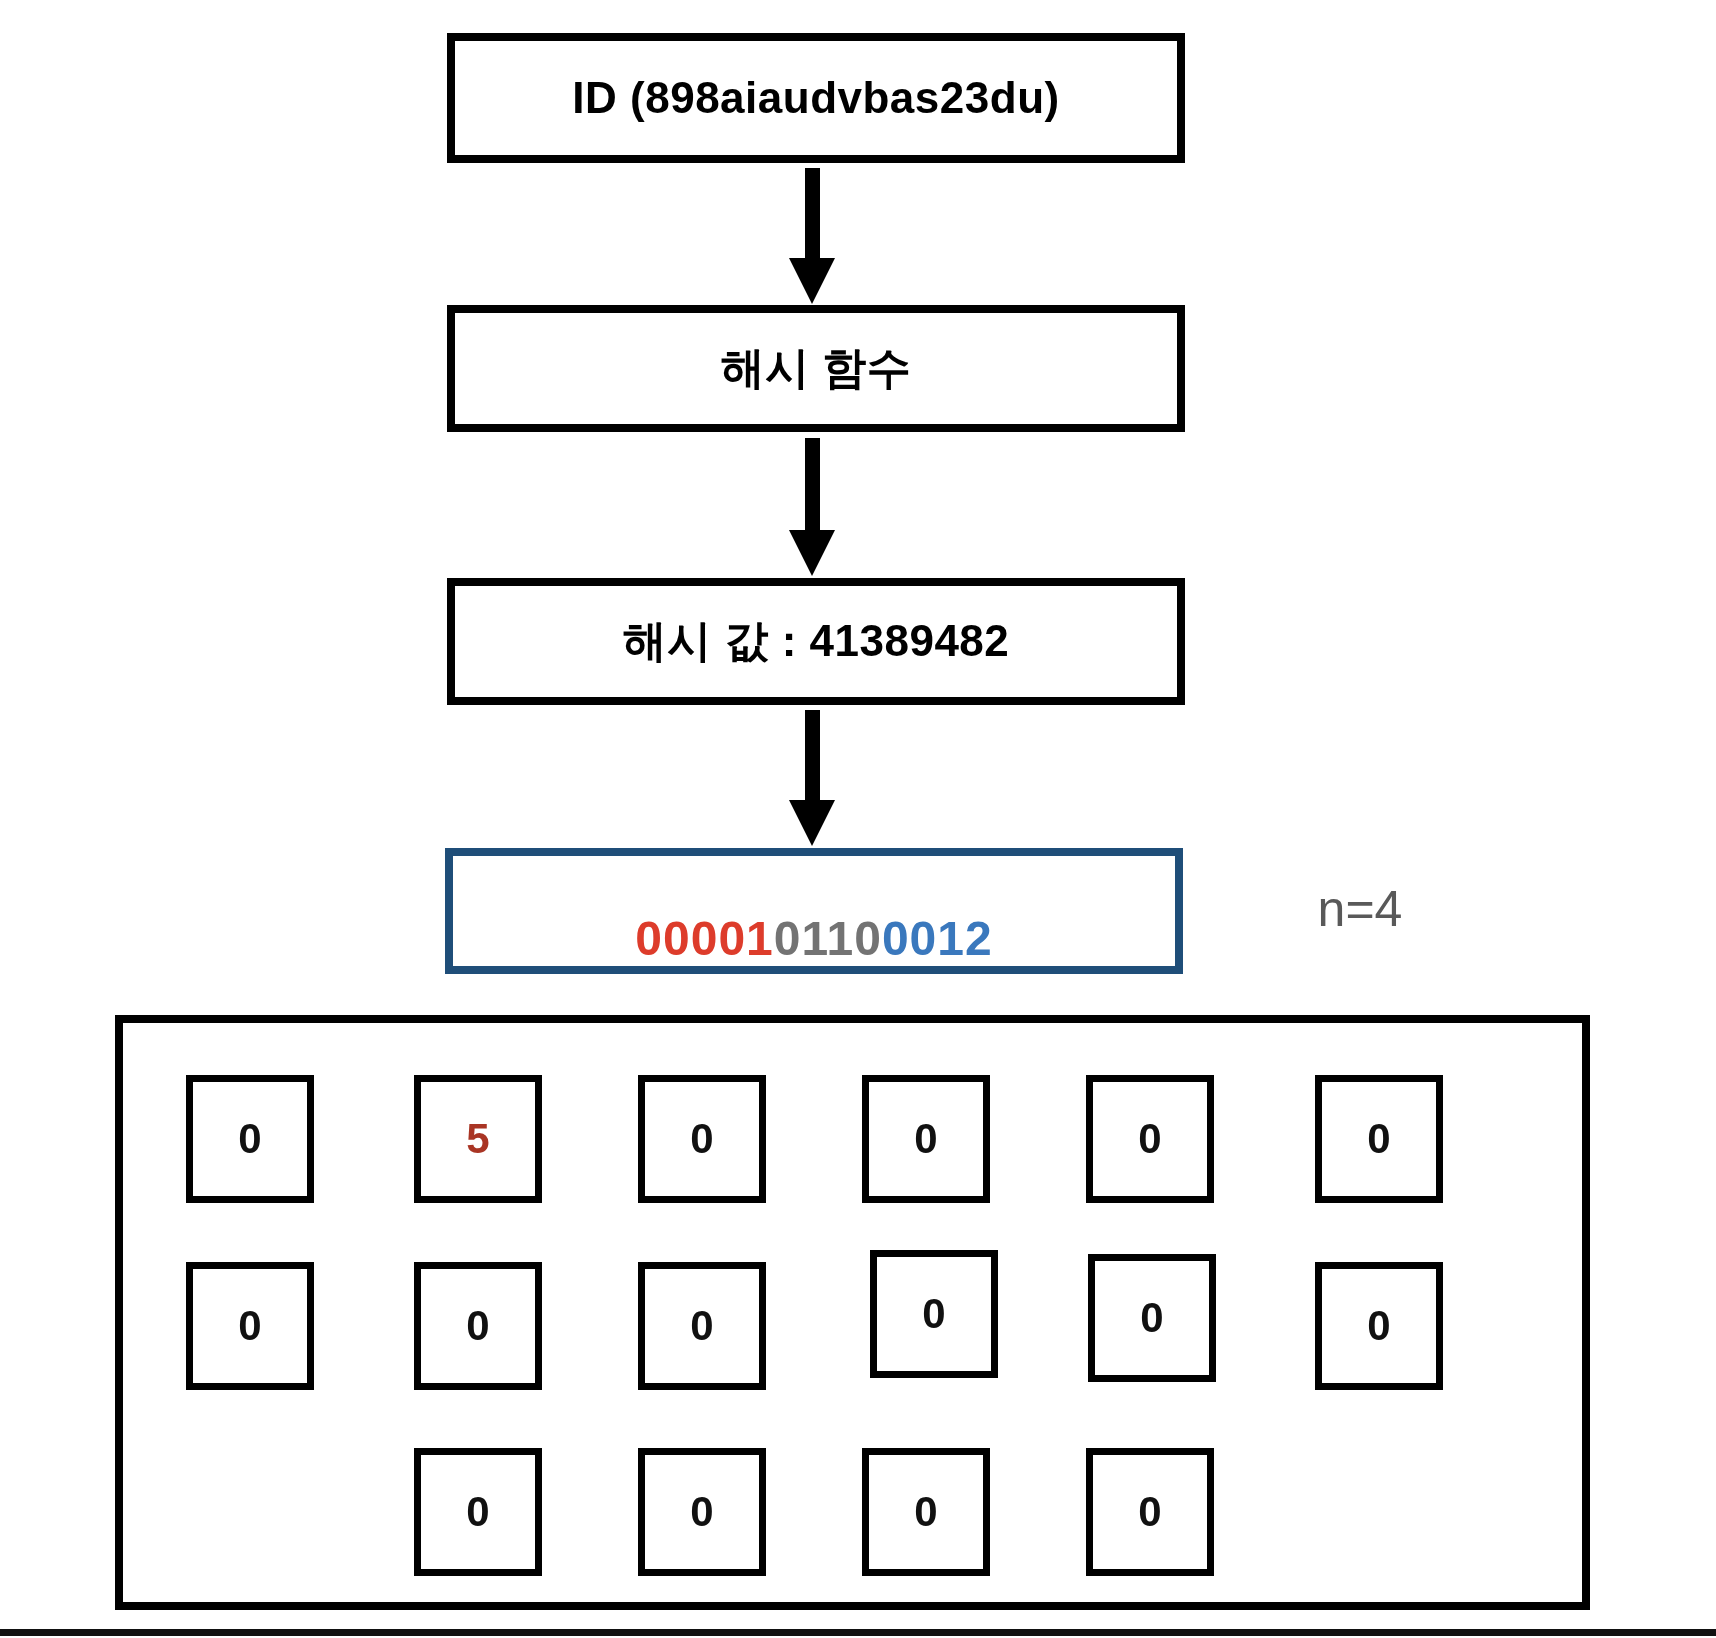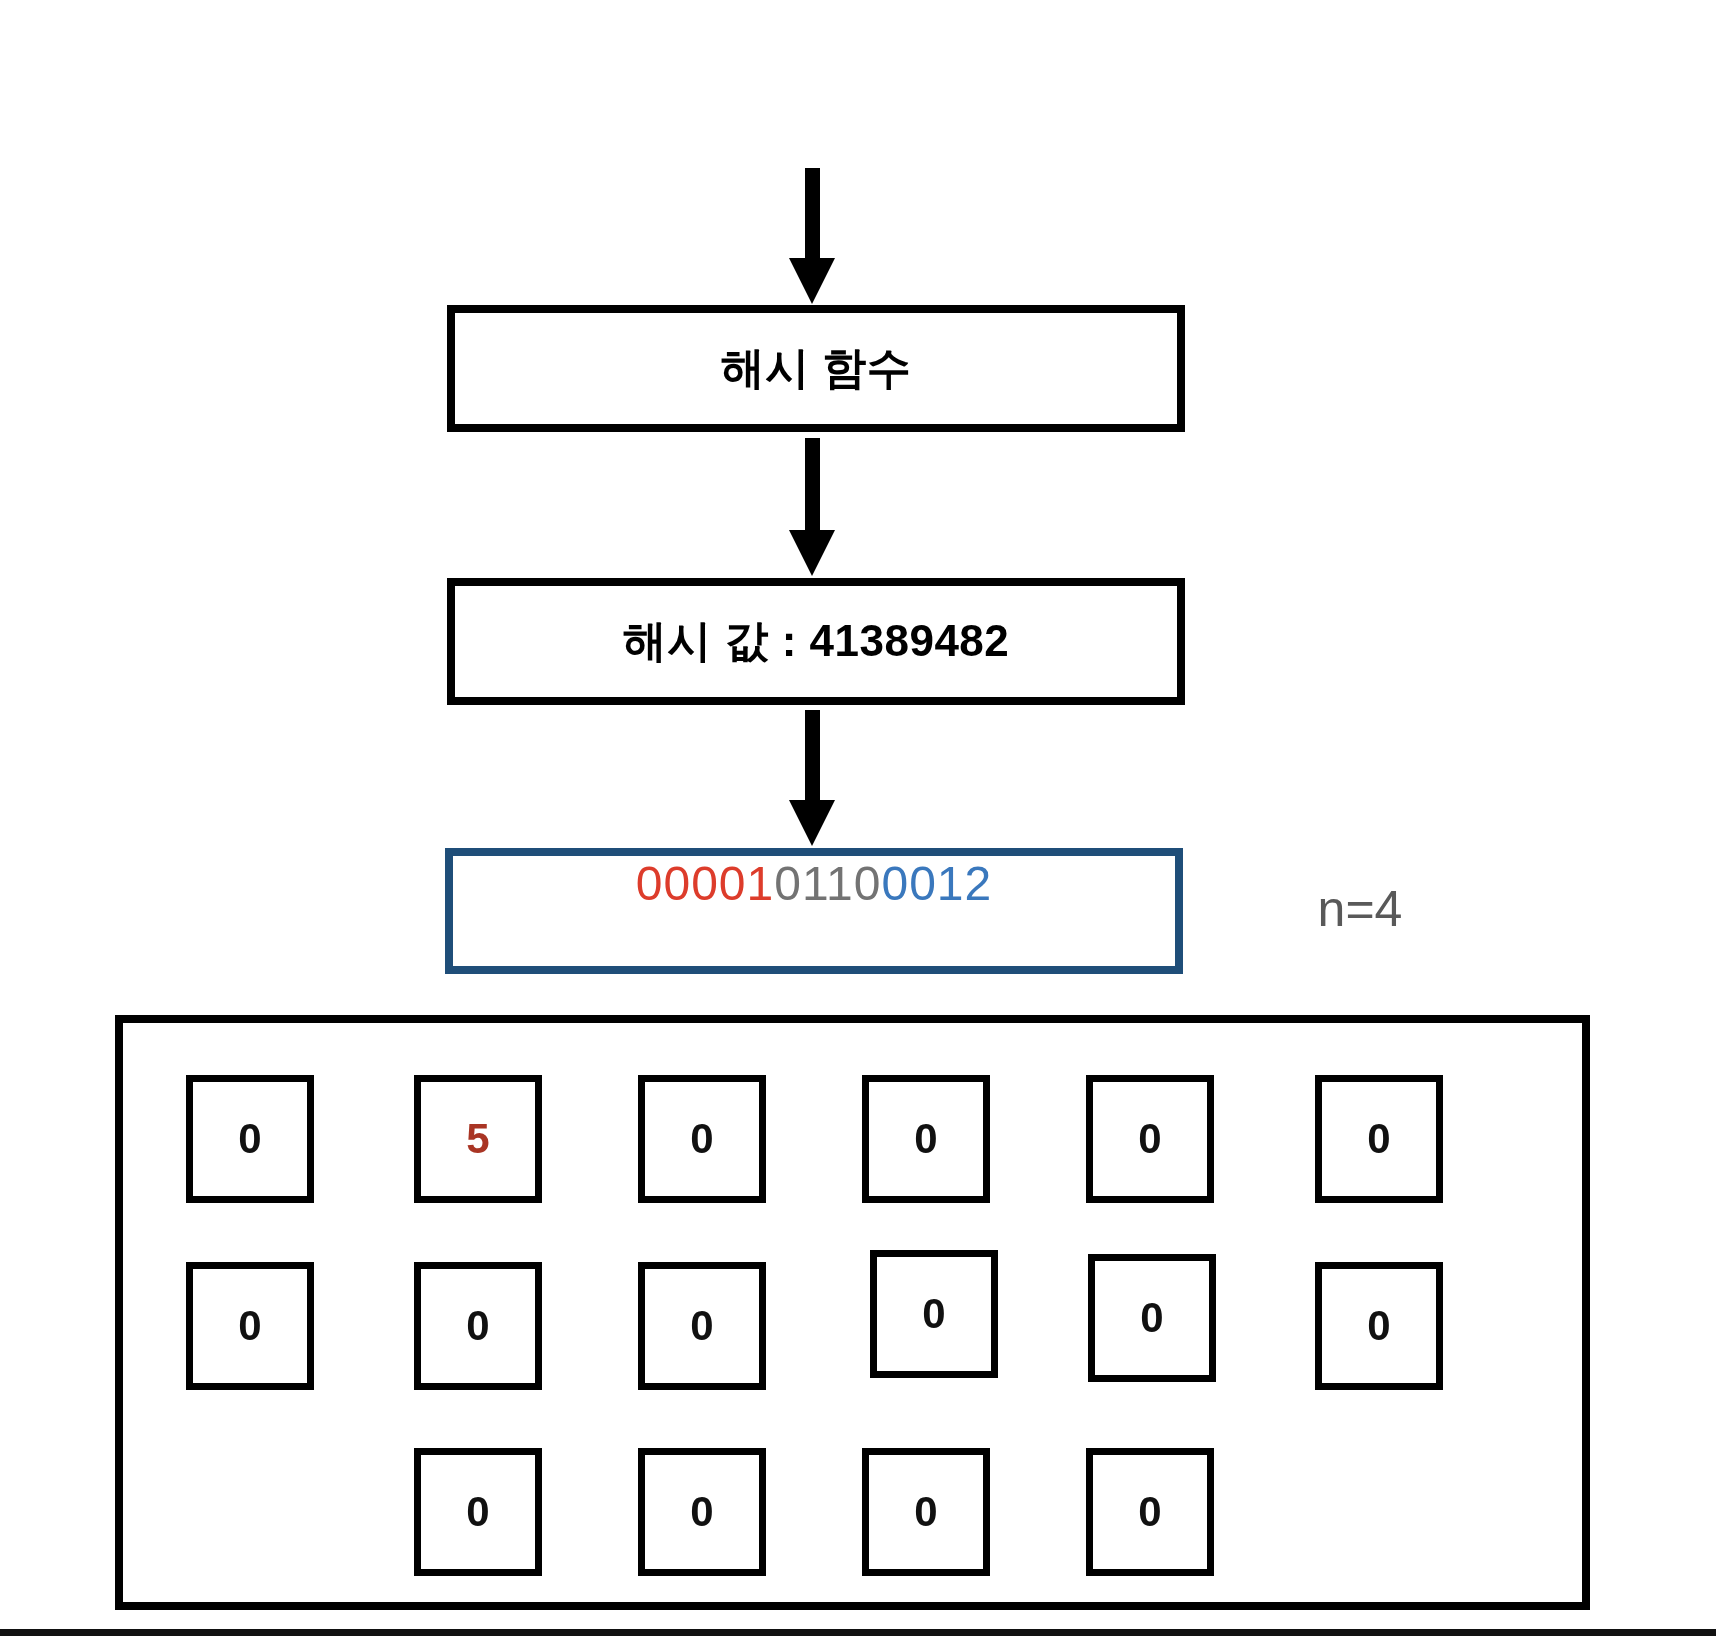--- a/index.html
+++ b/index.html
@@ -59,24 +59,24 @@
   
   .binary-box {
     position: absolute;
     left: 445px;
     top: 848px;
     width: 722px;
     height: 110px;
     border: 8px solid #1f4e79;
     background: #ffffff;
     display: flex;
-    align-items: flex-start;
+    align-items: flex-end;
     justify-content: center;
     font-size: 48px;
-    font-weight: normal;
+    font-weight: bold;
     letter-spacing: 1px;
   }
 
   .n-label {
     position: absolute;
     left: 1270px;
     top: 880px;
     width: 180px;
     text-align: center;
     font-size: 50px;
@@ -115,20 +115,23 @@
     width: 1716px;
     height: 7px;
     background: #111111;
   }
 </style>
 </head>
 <body>
 
 <div class="canvas">
 
+  <div class="flow-box box-id">
+    <span>ID (898aiaudvbas23du)</span>
+  </div>
 
   <div class="arrow arrow-1">
     <div class="shaft"></div>
     <div class="head"></div>
   </div>
 
   <div class="flow-box box-hash-fn">
     <span>해시 함수</span>
   </div>
 

